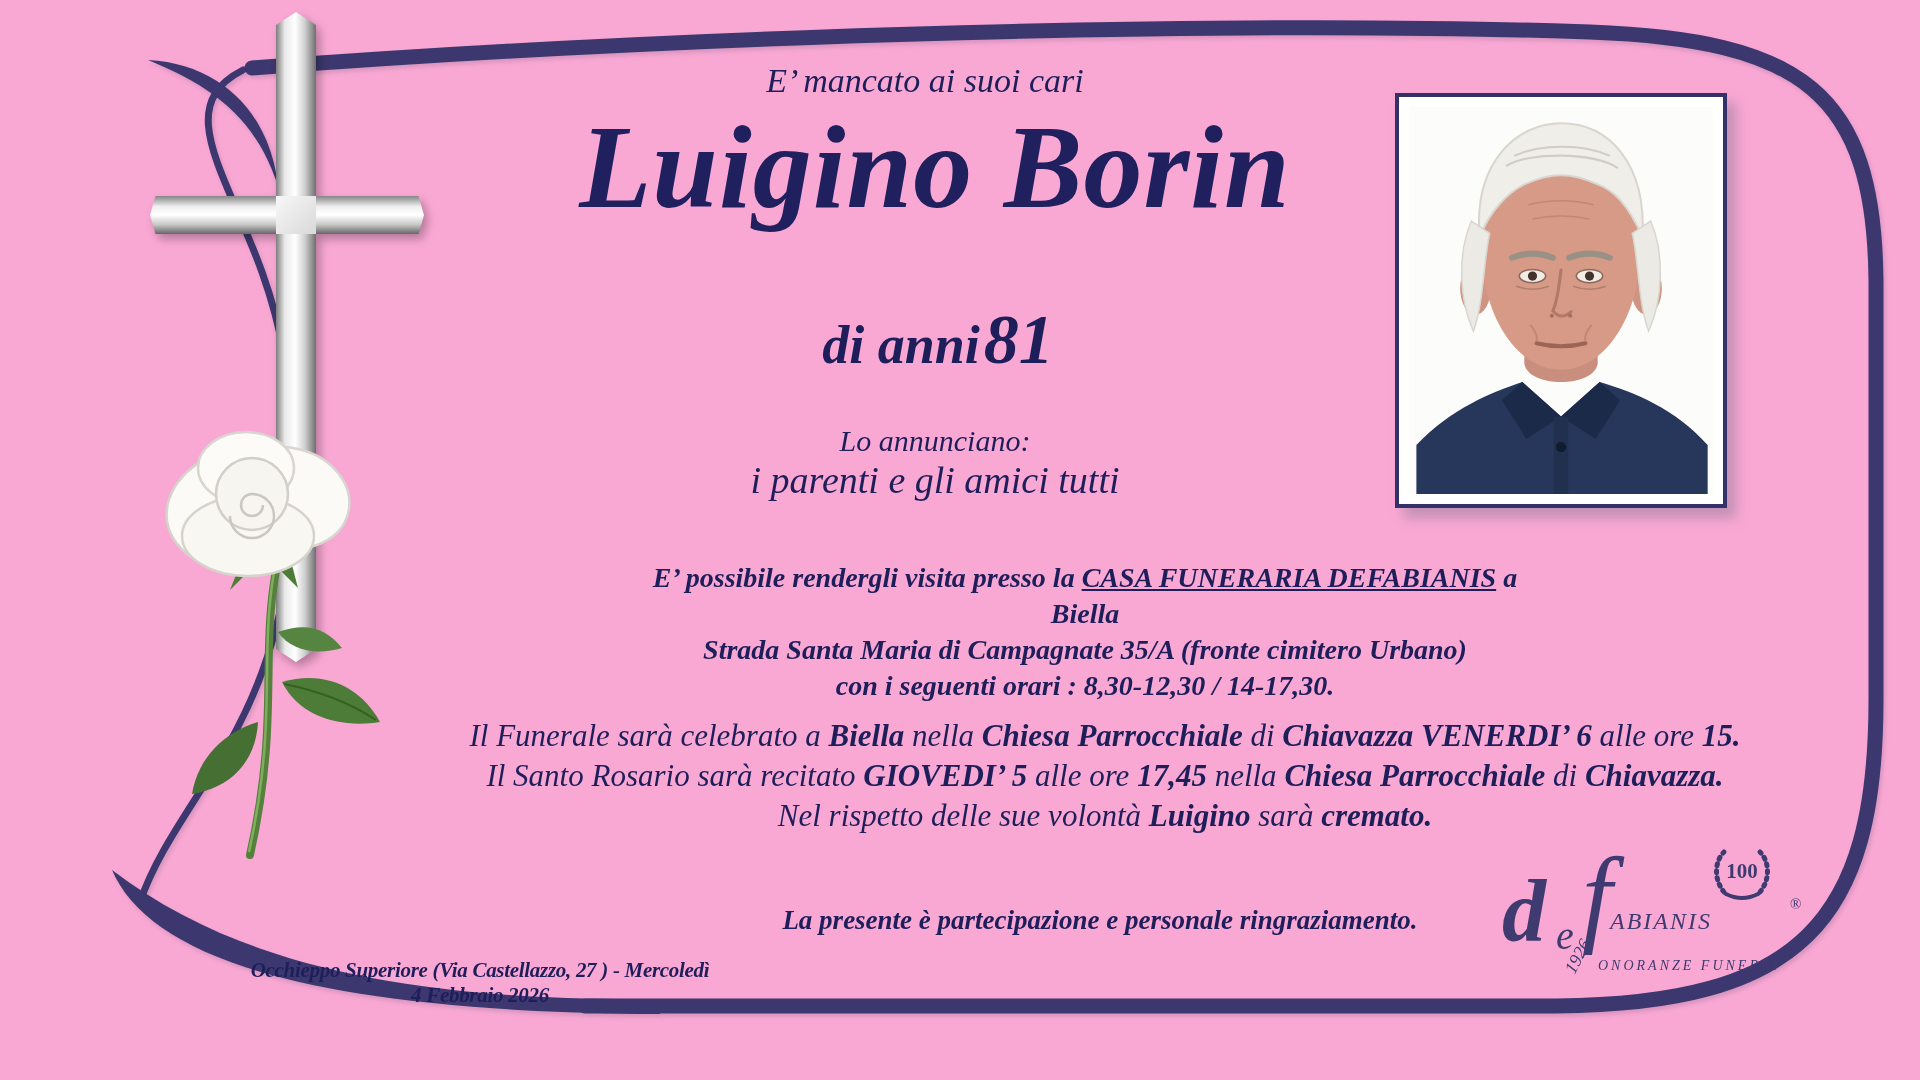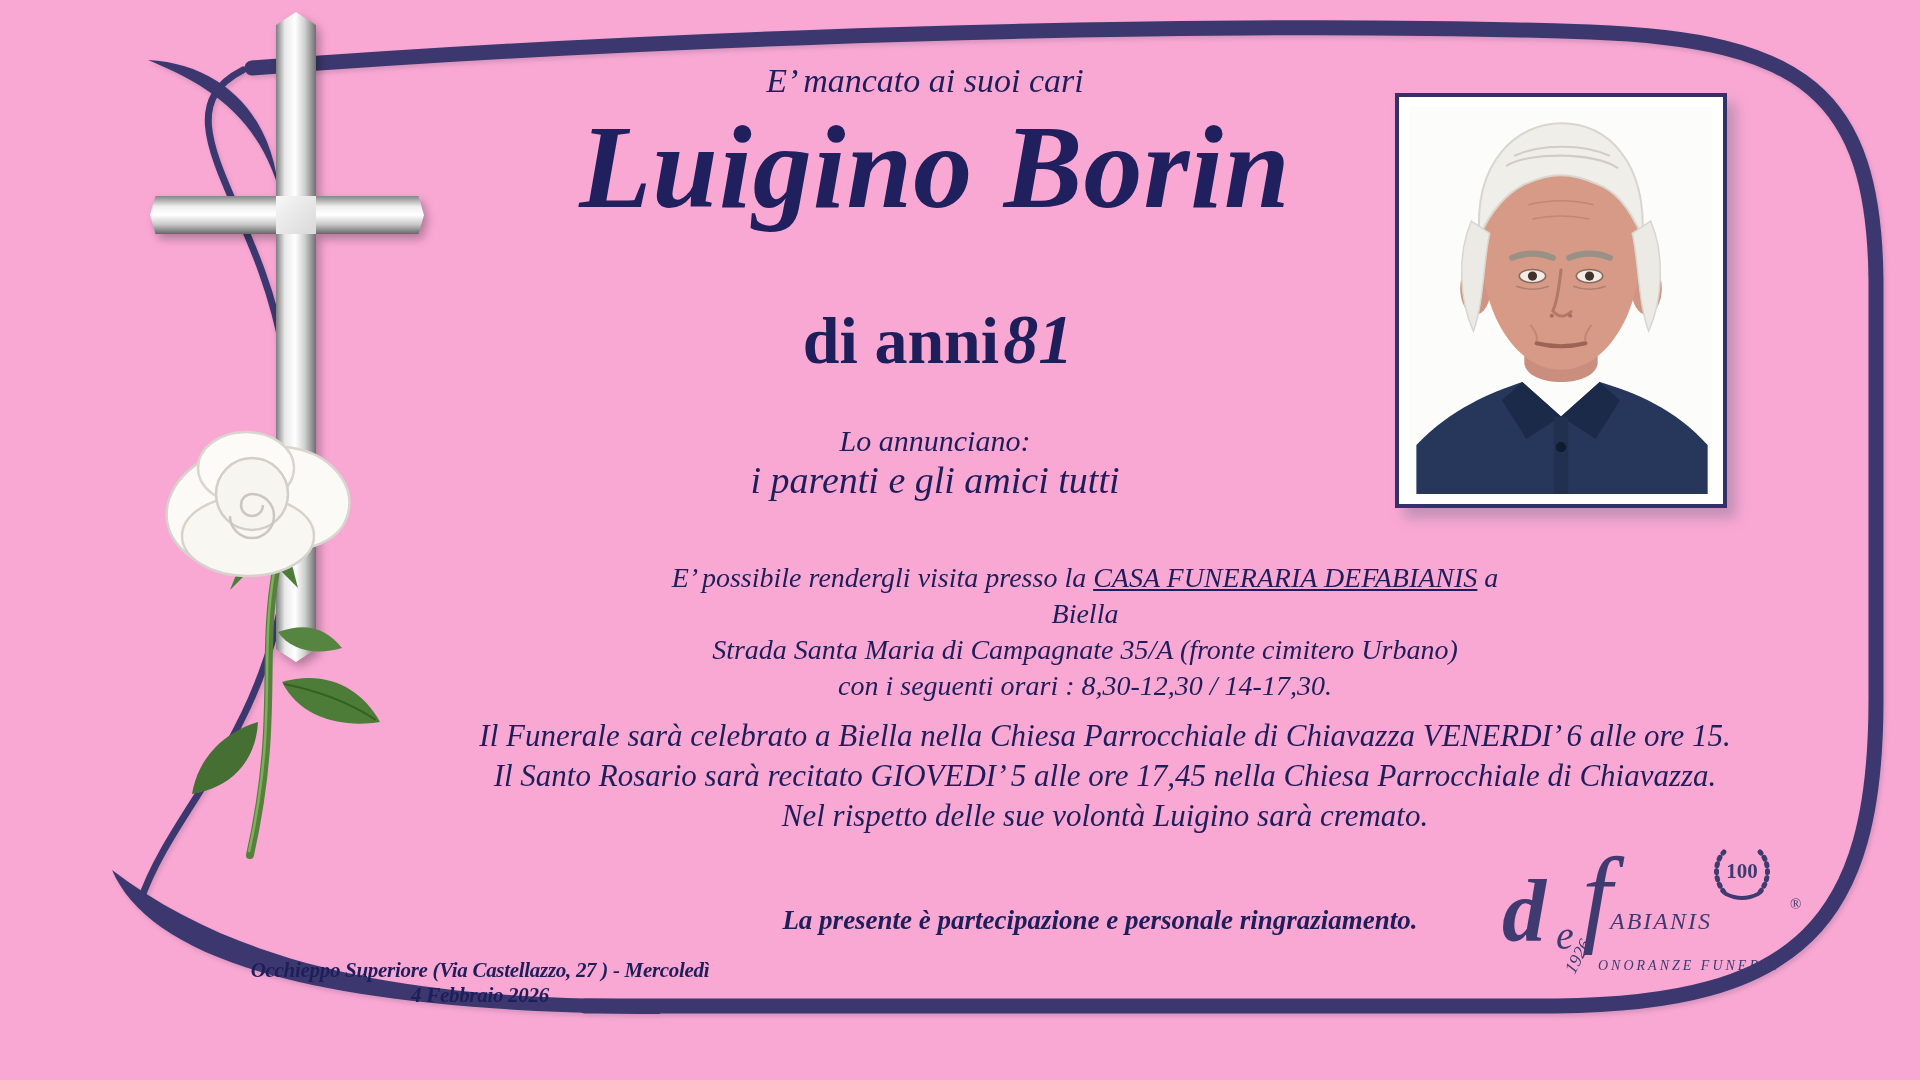--- a/index.html
+++ b/index.html
@@ -27,30 +27,30 @@
     position:absolute;left:276px;top:196px;width:40px;height:38px;
     background:linear-gradient(135deg,#f7f7f7,#d9d9d9);
   }
   
   #rose{position:absolute;left:138px;top:420px;z-index:3;}
   
   .txt{position:absolute;z-index:4;}
   #intro-line{left:625px;top:62px;width:600px;font-size:34px;font-style:italic;}
   #deceased-name{left:440px;top:100px;width:990px;font-size:118px;font-weight:700;font-style:italic;letter-spacing:1px;color:#20205f;}
   #age-line{left:738px;top:300px;width:400px;}
-  #age-prefix{font-size:66px;font-weight:700;}
+  #age-prefix{font-size:54px;font-weight:700;font-style:italic;}
   #age-value{font-size:70px;font-weight:700;font-style:italic;}
   #announce-label{left:685px;top:424px;width:500px;font-size:30px;font-style:italic;}
   #announcers-line{left:635px;top:458px;width:600px;font-size:38px;font-style:italic;}
   #visit-block{left:635px;top:560px;width:900px;font-size:28px;line-height:36px;}
   #funeral-block{left:435px;top:716px;width:1340px;font-size:31px;line-height:40px;}
   #closing-line{left:700px;top:905px;width:800px;font-size:27px;font-weight:700;font-style:italic;}
   #place-date-line{left:250px;top:958px;width:460px;font-size:21px;font-weight:700;font-style:italic;letter-spacing:-0.3px;}
   .seg{font-style:italic;}
-  .seg.b{font-weight:400;text-align:center;}
+  .seg.b{font-weight:700;text-align:center;}
   .seg.u{text-decoration:underline;}
   
   #photo-frame{
     position:absolute;left:1395px;top:93px;width:332px;height:415px;z-index:4;
     background:#ffffff;border:4px solid #34306a;padding:10px;box-sizing:border-box;
     box-shadow:9px 10px 12px rgba(110,110,130,.40);
   }
   #portrait-photo{width:100%;height:100%;}
   
   #brand-logo{position:absolute;left:1498px;top:850px;width:330px;height:165px;z-index:4;color:#3f3b71;}

